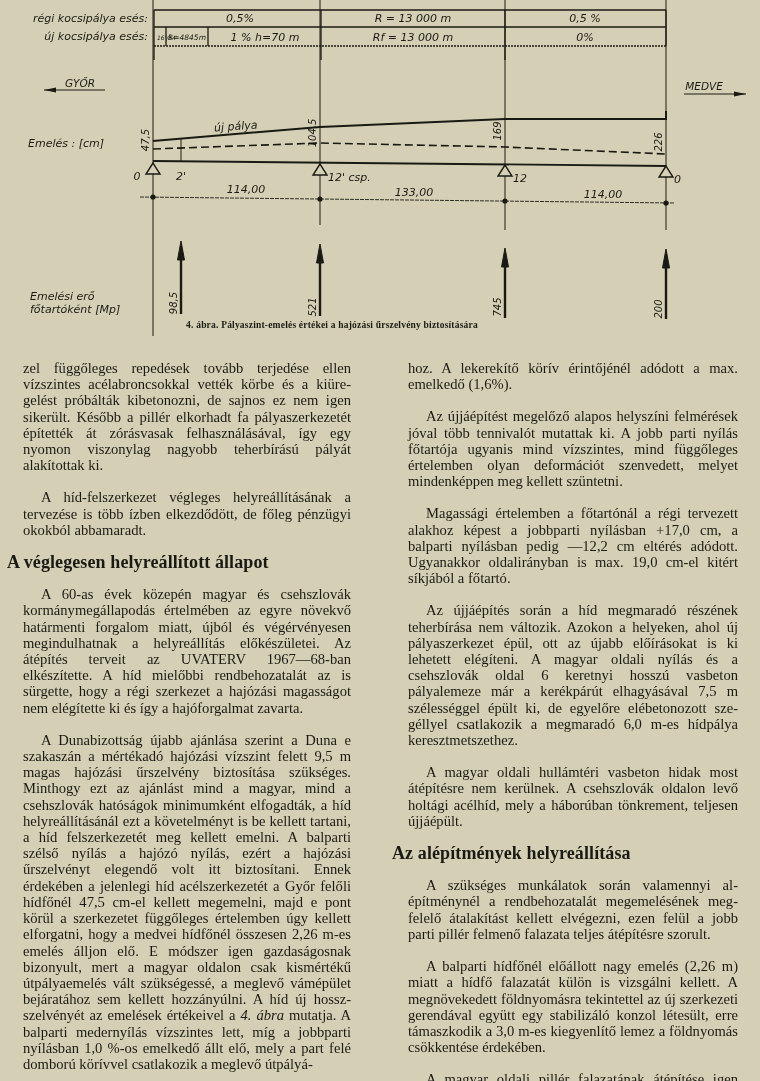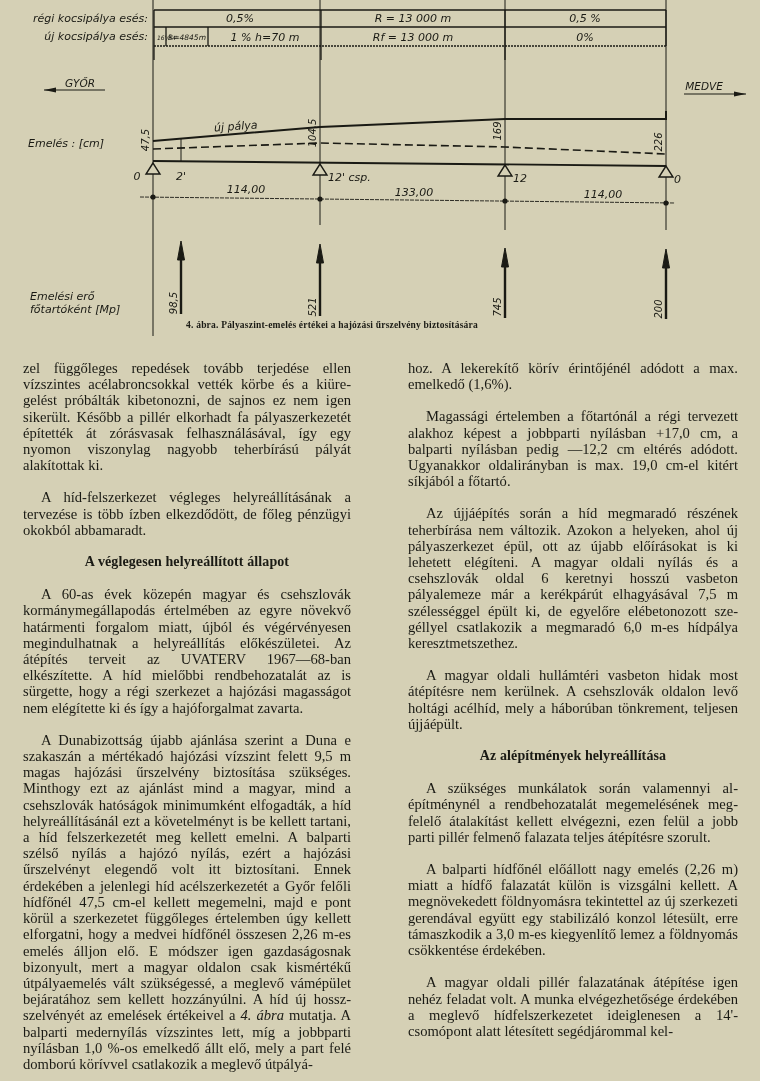--- a/index.html
+++ b/index.html
@@ -22,21 +22,21 @@
       position: absolute; top: 344px; width: 360px;
       font-family: "Liberation Serif", "DejaVu Serif", serif;
       font-size: 14.6px; line-height: 16.2px;
       text-align: justify; hyphens: manual;
     }
     .col.left { left: 7px; }
     .col.right { left: 392px; width: 362px; }
     .col p { margin: 16px; text-indent: 0; }
     .col p.ind { text-indent: 18px; }
     .col h3 {
-      margin: 16px 0 9px 0; text-align: center; font-size: 14px; font-weight: bold;
+      margin: 16px 0 9px 0; text-align: left; font-size: 18px; font-weight: bold;
       letter-spacing: 0.1px;
     }
     .col em { font-style: italic; }
   </style>
 </head>
 <body>
 
 <div id="figure">
   <svg width="760" height="336" viewBox="0 0 760 336">
 
@@ -142,20 +142,21 @@
 <div class="col left">
   <p>zel függőleges repedések tovább terjedése ellen vízszintes acélabroncsokkal vették körbe és a kiüre­gelést próbálták kibetonozni, de sajnos ez nem igen sikerült. Később a pillér elkorhadt fa pályaszerke­zetét építették át zórásvasak felhasználásával, így egy nyomon viszonylag nagyobb teherbírású pályát alakítottak ki.</p>
   <p class="ind">A híd-felszerkezet végleges helyreállításának a tervezése is több ízben elkezdődött, de főleg pénzügyi okokból abbamaradt.</p>
   <h3>A véglegesen helyreállított állapot</h3>
   <p class="ind">A 60-as évek közepén magyar és csehszlovák kormánymegállapodás értelmében az egyre növek­vő határmenti forgalom miatt, újból és végérvé­nyesen megindulhatnak a helyreállítás előkészüle­tei. Az átépítés terveit az UVATERV 1967—68-ban elkészítette. A híd mielőbbi rendbehozatalát az is sürgette, hogy a régi szerkezet a hajózási ma­gasságot nem elégítette ki és így a hajóforgalmat zavarta.</p>
   <p class="ind"><span>A Dunabizottság újabb ajánlása szerint a Duna e szakaszán a mértékadó hajózási vízszint felett 9,5 m magas hajózási űrszelvény biztosítása szük­séges. Minthogy ezt az ajánlást mind a magyar, mind a csehszlovák hatóságok minimumként elfo­gadták, a híd helyreállításánál ezt a követelményt is be kellett tartani, a híd felszerkezetét meg kel­lett emelni. A balparti szélső nyílás a hajózó nyílás, ezért a hajózási űrszelvényt elegendő volt itt bizto­sítani. Ennek érdekében a jelenlegi híd acélszerke­zetét a Győr felőli hídfőnél 47,5 cm-el kellett meg­emelni, majd e pont körül a szerkezetet függőleges értelemben úgy kellett elforgatni, hogy a medvei hídfőnél összesen 2,26 m-es emelés álljon elő. E módszer igen gazdaságosnak bizonyult, mert a magyar oldalon csak kismértékű útpályaemelés vált szükségessé, a meglevő vámépület bejáratához sem kellett hozzányúlni. A híd új hossz-szelvényét az emelések értékeivel a</span> <em>4. ábra</em><span> mutatja. A balparti medernyílás vízszintes lett, míg a jobbparti nyílás­ban 1,0 %-os emelkedő állt elő, mely a part felé domború körívvel csatlakozik a meglevő útpályá-</span></p>
 </div>
 
 <div class="col right">
   <p>hoz. A lekerekítő körív érintőjénél adódott a max. emelkedő (1,6%).</p>
+  <p class="ind">Az újjáépítést megelőző alapos helyszíni fel­mérések jóval több tennivalót mutattak ki. A jobb parti nyílás főtartója ugyanis mind vízszintes, mind függőleges értelemben olyan deformációt szenvedett, melyet mindenképpen meg kellett szüntetni.</p>
   <p class="ind">Magassági értelemben a főtartónál a régi terve­zett alakhoz képest a jobbparti nyílásban +17,0 cm, a balparti nyílásban pedig —12,2 cm eltérés adódott. Ugyanakkor oldalirányban is max. 19,0 cm-el kitért síkjából a főtartó.</p>
   <p class="ind">Az újjáépítés során a híd megmaradó részének teherbírása nem változik. Azokon a helyeken, ahol új pályaszerkezet épül, ott az újabb előírásokat is ki lehetett elégíteni. A magyar oldali nyílás és a csehszlovák oldal 6 keretnyi hosszú vasbeton pályalemeze már a kerékpárút elhagyásával 7,5 m szélességgel épült ki, de egyelőre elébetonozott sze­géllyel csatlakozik a megmaradó 6,0 m-es hídpálya keresztmetszethez.</p>
   <p class="ind">A magyar oldali hullámtéri vasbeton hidak most átépítésre nem kerülnek. A csehszlovák oldalon levő holtági acélhíd, mely a háborúban tönkre­ment, teljesen újjáépült.</p>
   <h3>Az alépítmények helyreállítása</h3>
   <p class="ind">A szükséges munkálatok során valamennyi al­építménynél a rendbehozatalát megemelésének meg­felelő átalakítást kellett elvégezni, ezen felül a jobb parti pillér felmenő falazata teljes átépítésre szo­rult.</p>
   <p class="ind">A balparti hídfőnél előállott nagy emelés (2,26 m) miatt a hídfő falazatát külön is vizsgálni kellett. A megnövekedett földnyomásra tekintettel az új szerkezeti gerendával együtt egy stabilizáló konzol létesült, erre támaszkodik a 3,0 m-es kiegyenlítő lemez a földnyomás csökkentése érdekében.</p>
   <p class="ind">A magyar oldali pillér falazatának átépítése igen nehéz feladat volt. A munka elvégezhetősége érde­kében a meglevő hídfelszerkezetet ideiglenesen a 14'-csomópont alatt létesített segédjárommal kel-</p>
 </div>
 
 </body></html>

